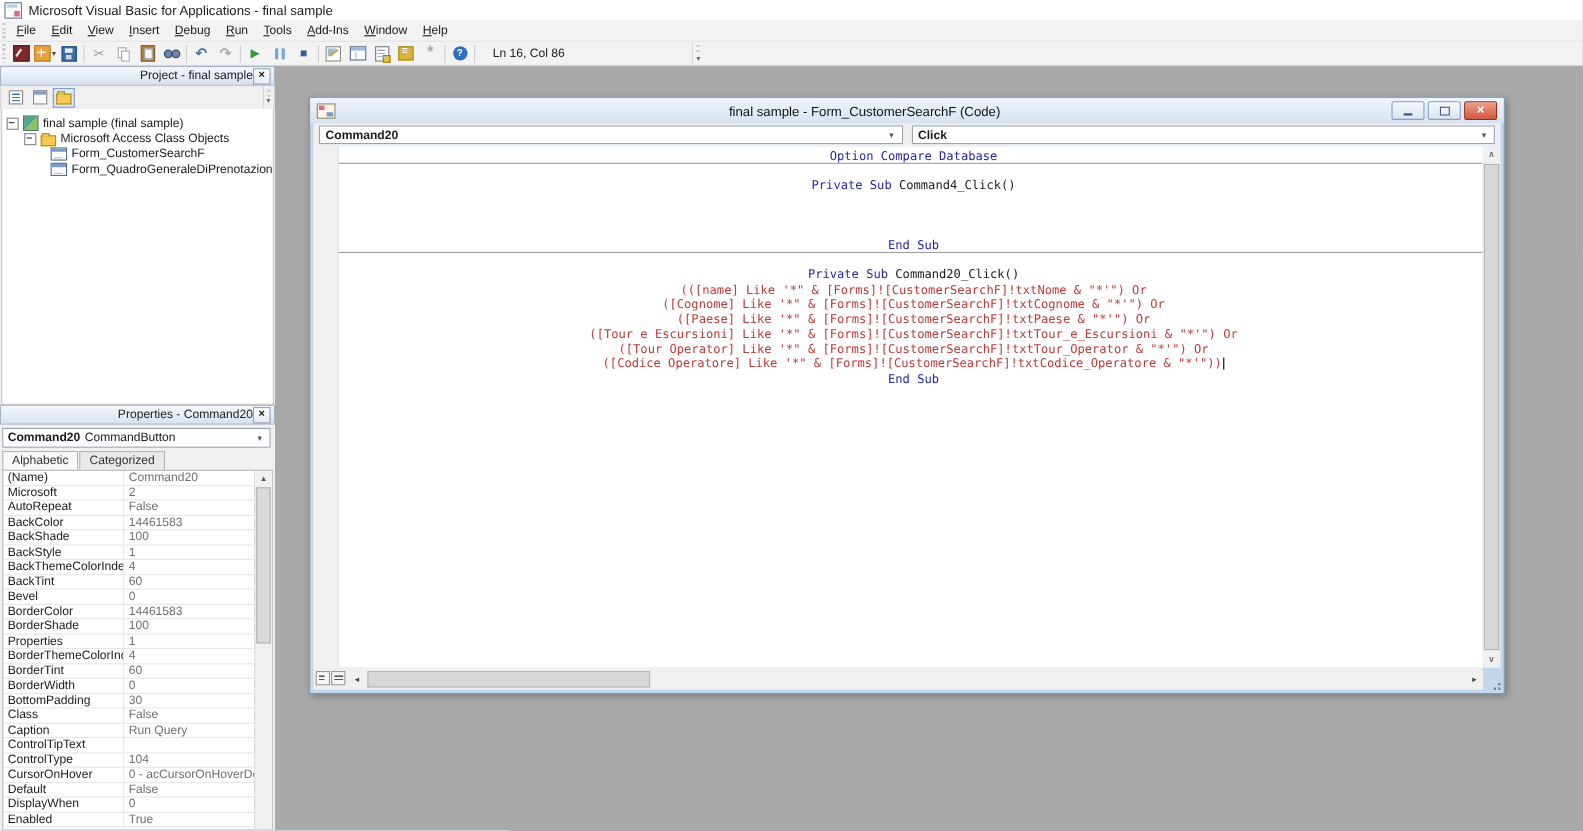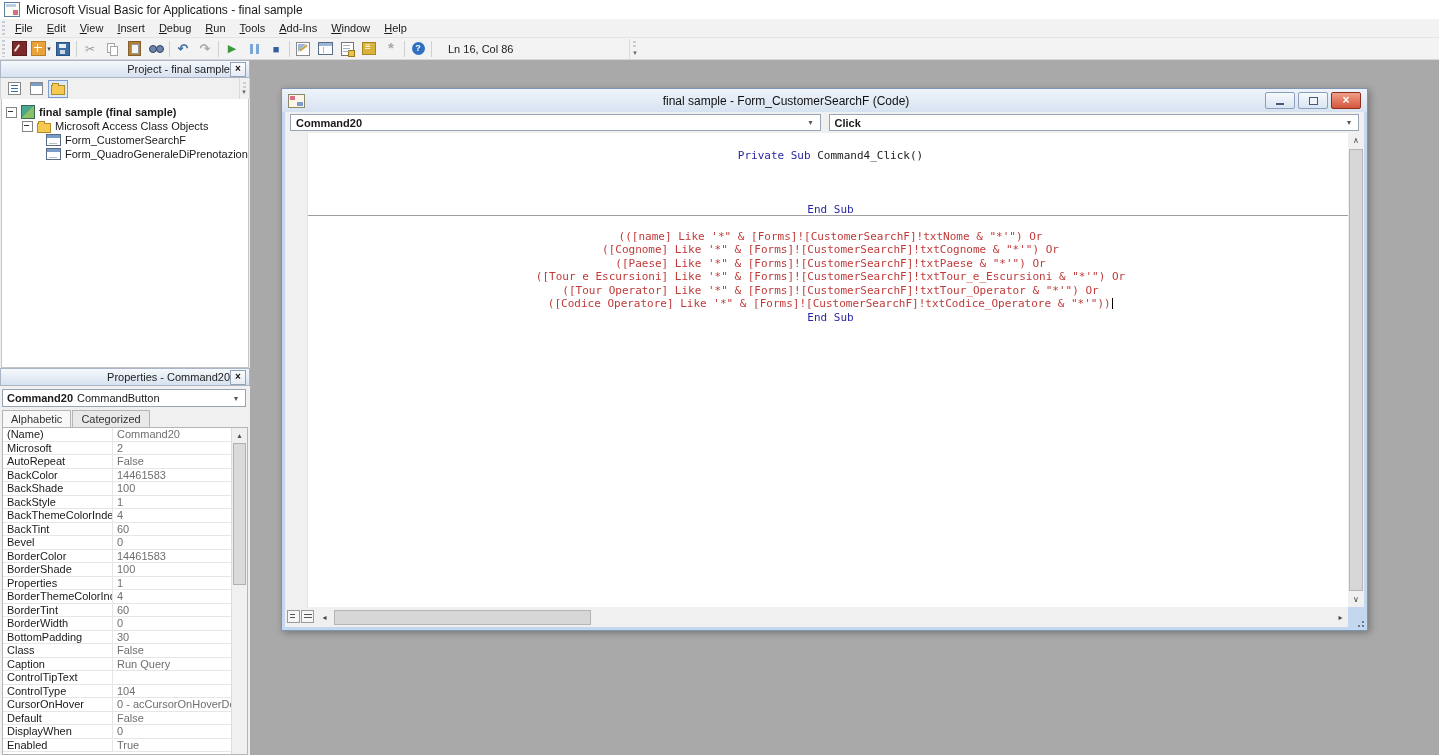--- a/index.html
+++ b/index.html
@@ -257,21 +257,21 @@
           </span>
           <span class="pt-btn active">
             <span class="ico folder-icon"></span>
           </span>
           <span class="proj-overflow"></span>
       </div>
       <div class="tree" id="proj-tree">
           <div class="tree-row" style="padding-left: 4px;">
             <span class="expander"></span>
             <span class="ico project-icon"></span>
-            <span style="font-weight: bold;">final sample (final sample)</span>
+            <span style="font-weight: normal;">final sample (final sample)</span>
           </div>
           <div class="tree-row" style="padding-left: 20px;">
             <span class="expander"></span>
             <span class="ico folder-icon"></span>
             <span>Microsoft Access Class Objects</span>
           </div>
           <div class="tree-row" style="padding-left: 44px;">
             <span class="ico form-icon"></span>
             <span>Form_CustomerSearchF</span>
           </div>
@@ -422,27 +422,29 @@
         </div>
         <div class="cw-combo">
           <span>Click</span>
           <span class="combo-chevron">▾</span>
         </div>
       </div>
 
       <div class="cw-body">
         <div class="cw-margin"></div>
         <div class="codelines" id="code-lines">
+            <div class="cl"><span style="color: rgb(39, 39, 163);">Option Compare Database</span><div class="sep"></div></div>
             <div class="cl"></div>
             <div class="cl"><span style="color: rgb(39, 39, 163);">Private Sub </span><span style="color: rgb(26, 26, 26);">Command4_Click()</span></div>
             <div class="cl"></div>
             <div class="cl"></div>
             <div class="cl"></div>
             <div class="cl"><span style="color: rgb(39, 39, 163);">End Sub</span><div class="sep"></div></div>
             <div class="cl"></div>
+            <div class="cl"><span style="color: rgb(39, 39, 163);">Private Sub </span><span style="color: rgb(26, 26, 26);">Command20_Click()</span></div>
             <div class="cl"><span style="color: rgb(192, 58, 58);">(([name] Like '*" &amp; [Forms]![CustomerSearchF]!txtNome &amp; "*'") Or</span></div>
             <div class="cl"><span style="color: rgb(192, 58, 58);">([Cognome] Like '*" &amp; [Forms]![CustomerSearchF]!txtCognome &amp; "*'") Or</span></div>
             <div class="cl"><span style="color: rgb(192, 58, 58);">([Paese] Like '*" &amp; [Forms]![CustomerSearchF]!txtPaese &amp; "*'") Or</span></div>
             <div class="cl"><span style="color: rgb(192, 58, 58);">([Tour e Escursioni] Like '*" &amp; [Forms]![CustomerSearchF]!txtTour_e_Escursioni &amp; "*'") Or</span></div>
             <div class="cl"><span style="color: rgb(192, 58, 58);">([Tour Operator] Like '*" &amp; [Forms]![CustomerSearchF]!txtTour_Operator &amp; "*'") Or</span></div>
             <div class="cl"><span style="color: rgb(192, 58, 58);">([Codice Operatore] Like '*" &amp; [Forms]![CustomerSearchF]!txtCodice_Operatore &amp; "*'"))</span><span class="caret"></span></div>
             <div class="cl"><span style="color: rgb(39, 39, 163);">End Sub</span></div>
           </div>
       </div>
 

